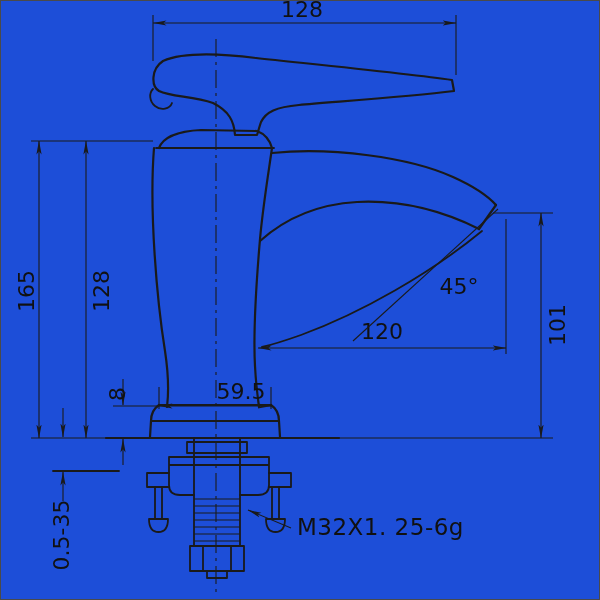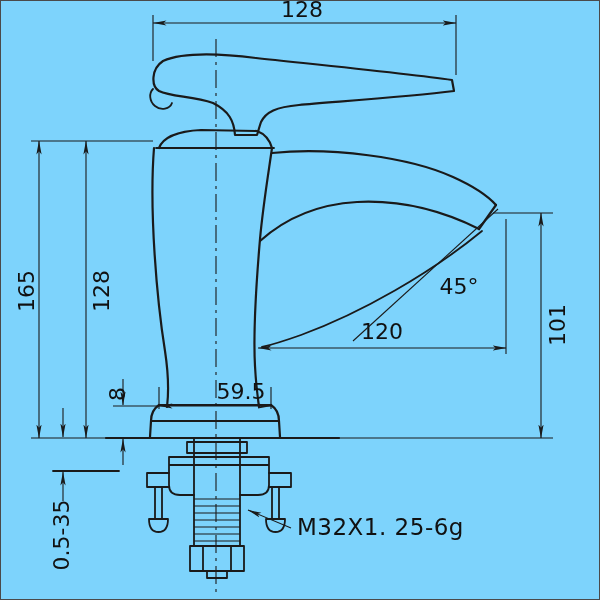--- a/index.html
+++ b/index.html
@@ -1,18 +1,18 @@
 <!DOCTYPE html>
 <html><head>
 <meta charset="utf-8">
 <style>
   html,body{margin:0;padding:0;background:#fff;}
   .frame{
     width:600px;height:600px;box-sizing:border-box;
-    border:1px solid #4a4a4a;background:#7dd3fc;position:relative;overflow:hidden;
+    border:1px solid #4a4a4a;background:#1d4ed8;position:relative;overflow:hidden;
   }
   svg{display:block;}
   svg text{
     font-family:"DejaVu Sans","Liberation Sans",sans-serif;
     fill:#111111;
   }
   .dim-text{font-size:22px;}
   .spec-text{font-size:23px;letter-spacing:0.5px;}
   .outline{stroke:#1a1a1a;stroke-width:2.2;fill:none;stroke-linecap:round;stroke-linejoin:round;}
   .outline-med{stroke:#1a1a1a;stroke-width:1.8;fill:none;stroke-linecap:round;stroke-linejoin:round;}

